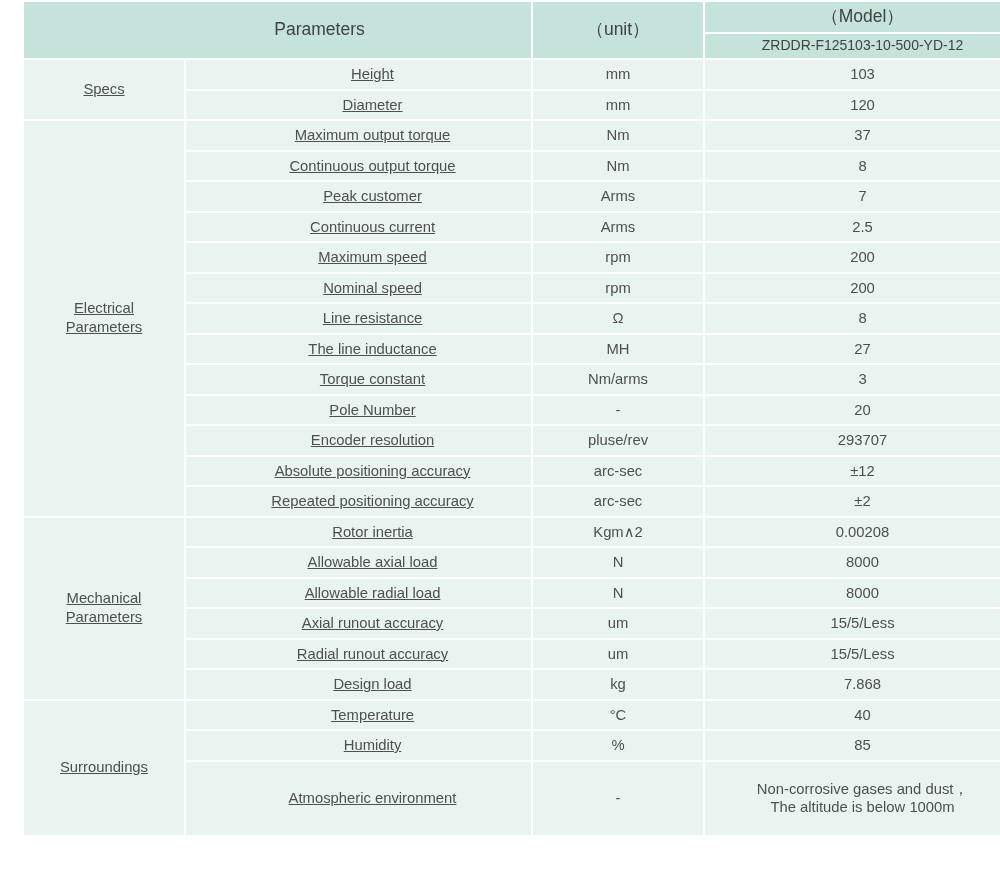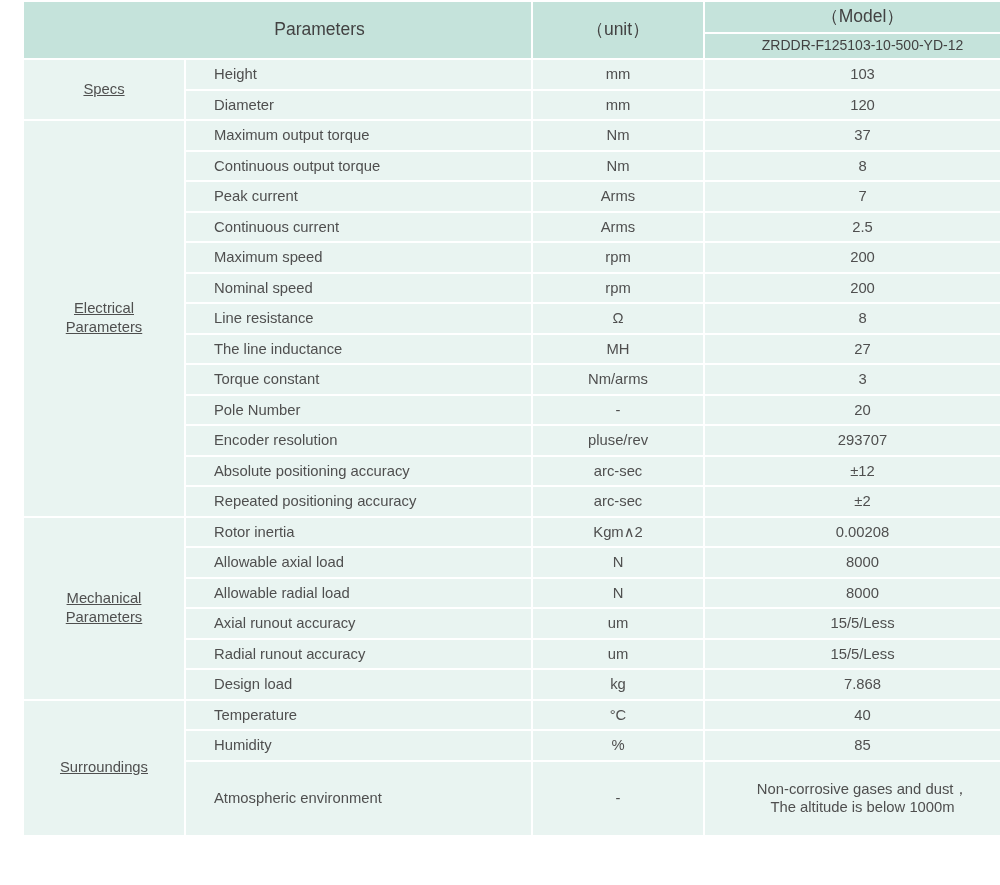--- a/index.html
+++ b/index.html
@@ -46,22 +46,23 @@
   td.hdr-big { font-size: 17.5px; }
   td.hdr-params { padding-left: 84px; }
   td.model-num { font-size: 14px; }
 
   td.section {
     white-space: pre-line;
     line-height: 1.3;
     text-decoration: underline;
   }
   td.param {
-    text-align: left;
+    text-align: center;
     padding-left: 28px;
+    text-decoration: underline;
   }
   td.value {
     white-space: pre-line;
   }
   tr.tall td { height: 73px; }
 
   .footer-note {
     margin: 10px 0 0 2px;
     font-size: 13.4px;
     letter-spacing: -0.3px;
@@ -109,21 +110,21 @@
           <td class="param">Maximum output torque</td>
           <td class="unit">Nm</td>
           <td class="value">37</td>
         </tr>
         <tr>
           <td class="param">Continuous output torque</td>
           <td class="unit">Nm</td>
           <td class="value">8</td>
         </tr>
         <tr>
-          <td class="param">Peak current</td>
+          <td class="param">Peak customer</td>
           <td class="unit">Arms</td>
           <td class="value">7</td>
         </tr>
         <tr>
           <td class="param">Continuous current</td>
           <td class="unit">Arms</td>
           <td class="value">2.5</td>
         </tr>
         <tr>
           <td class="param">Maximum speed</td>

